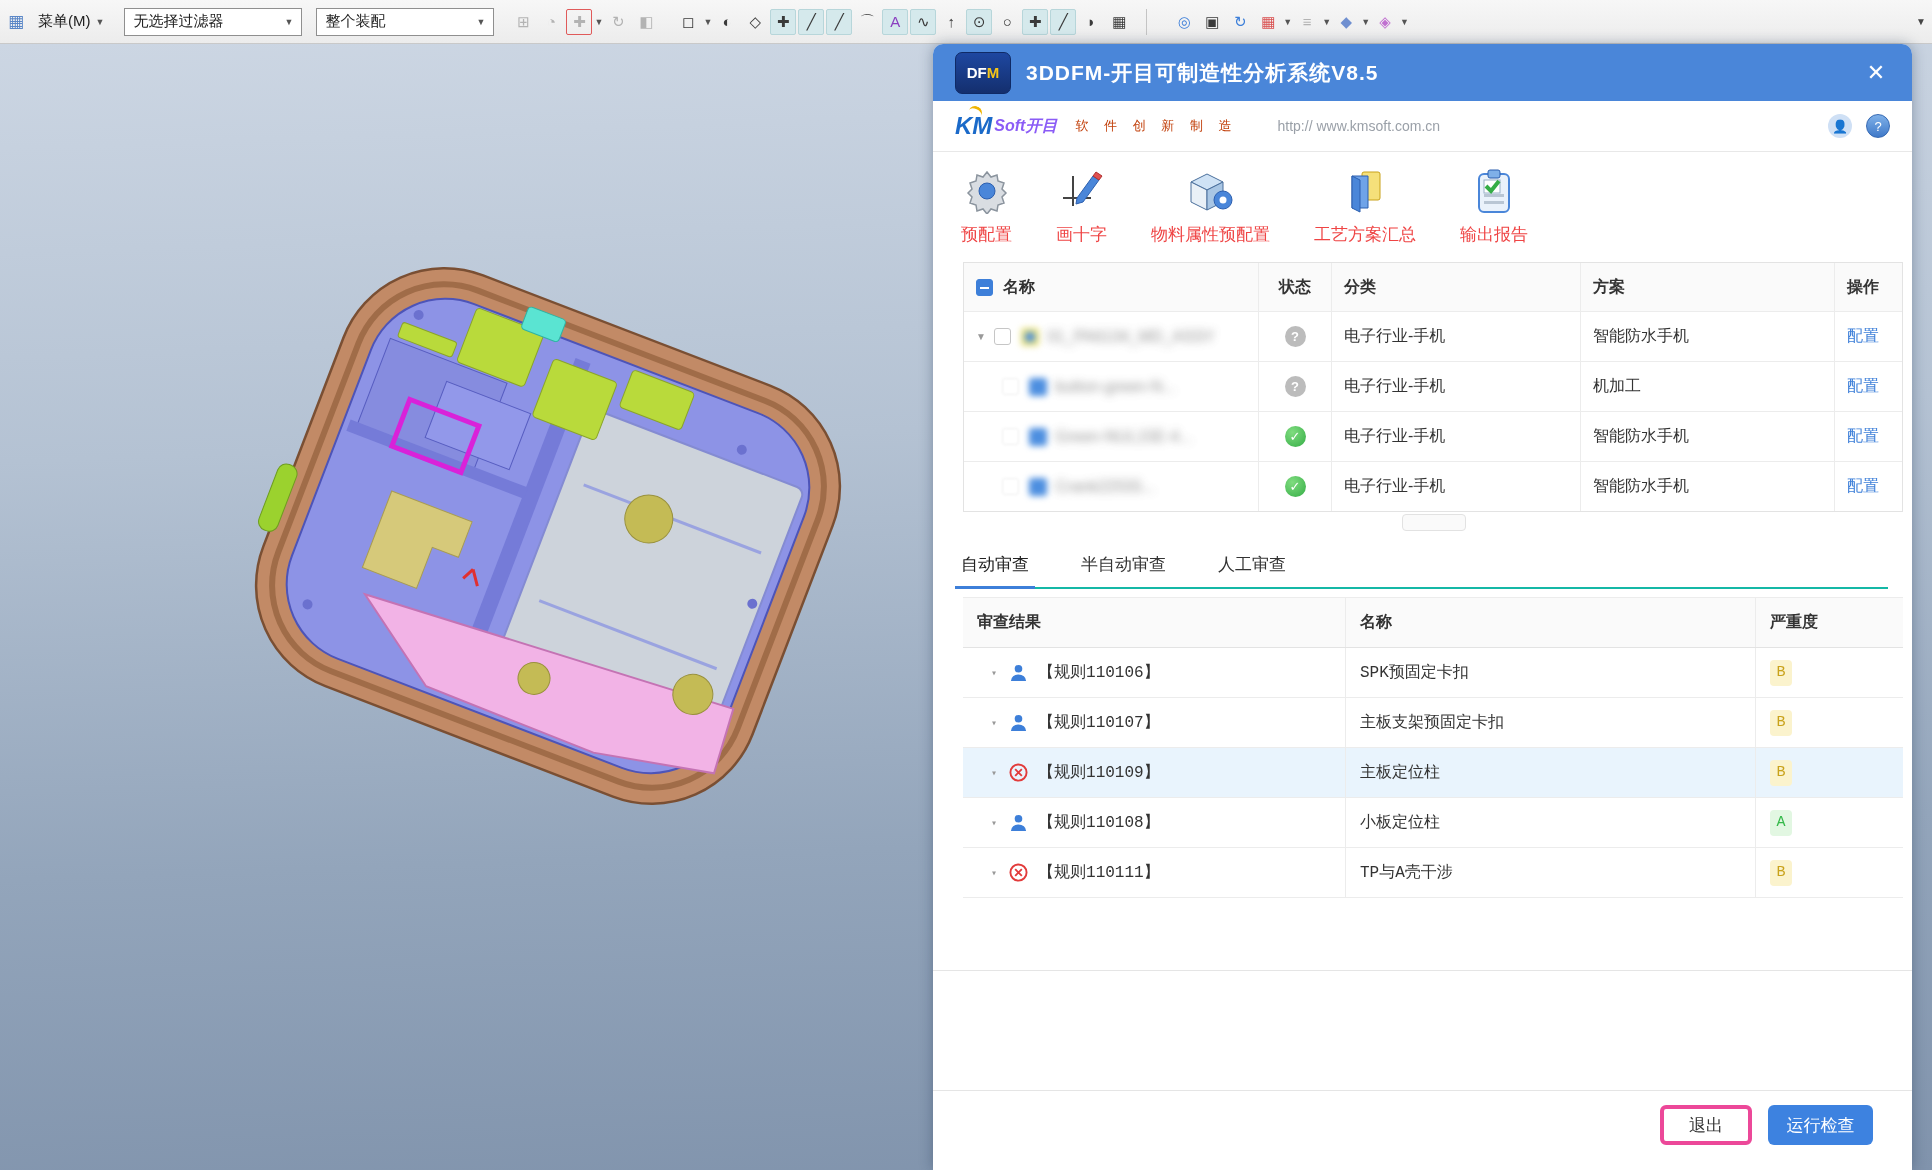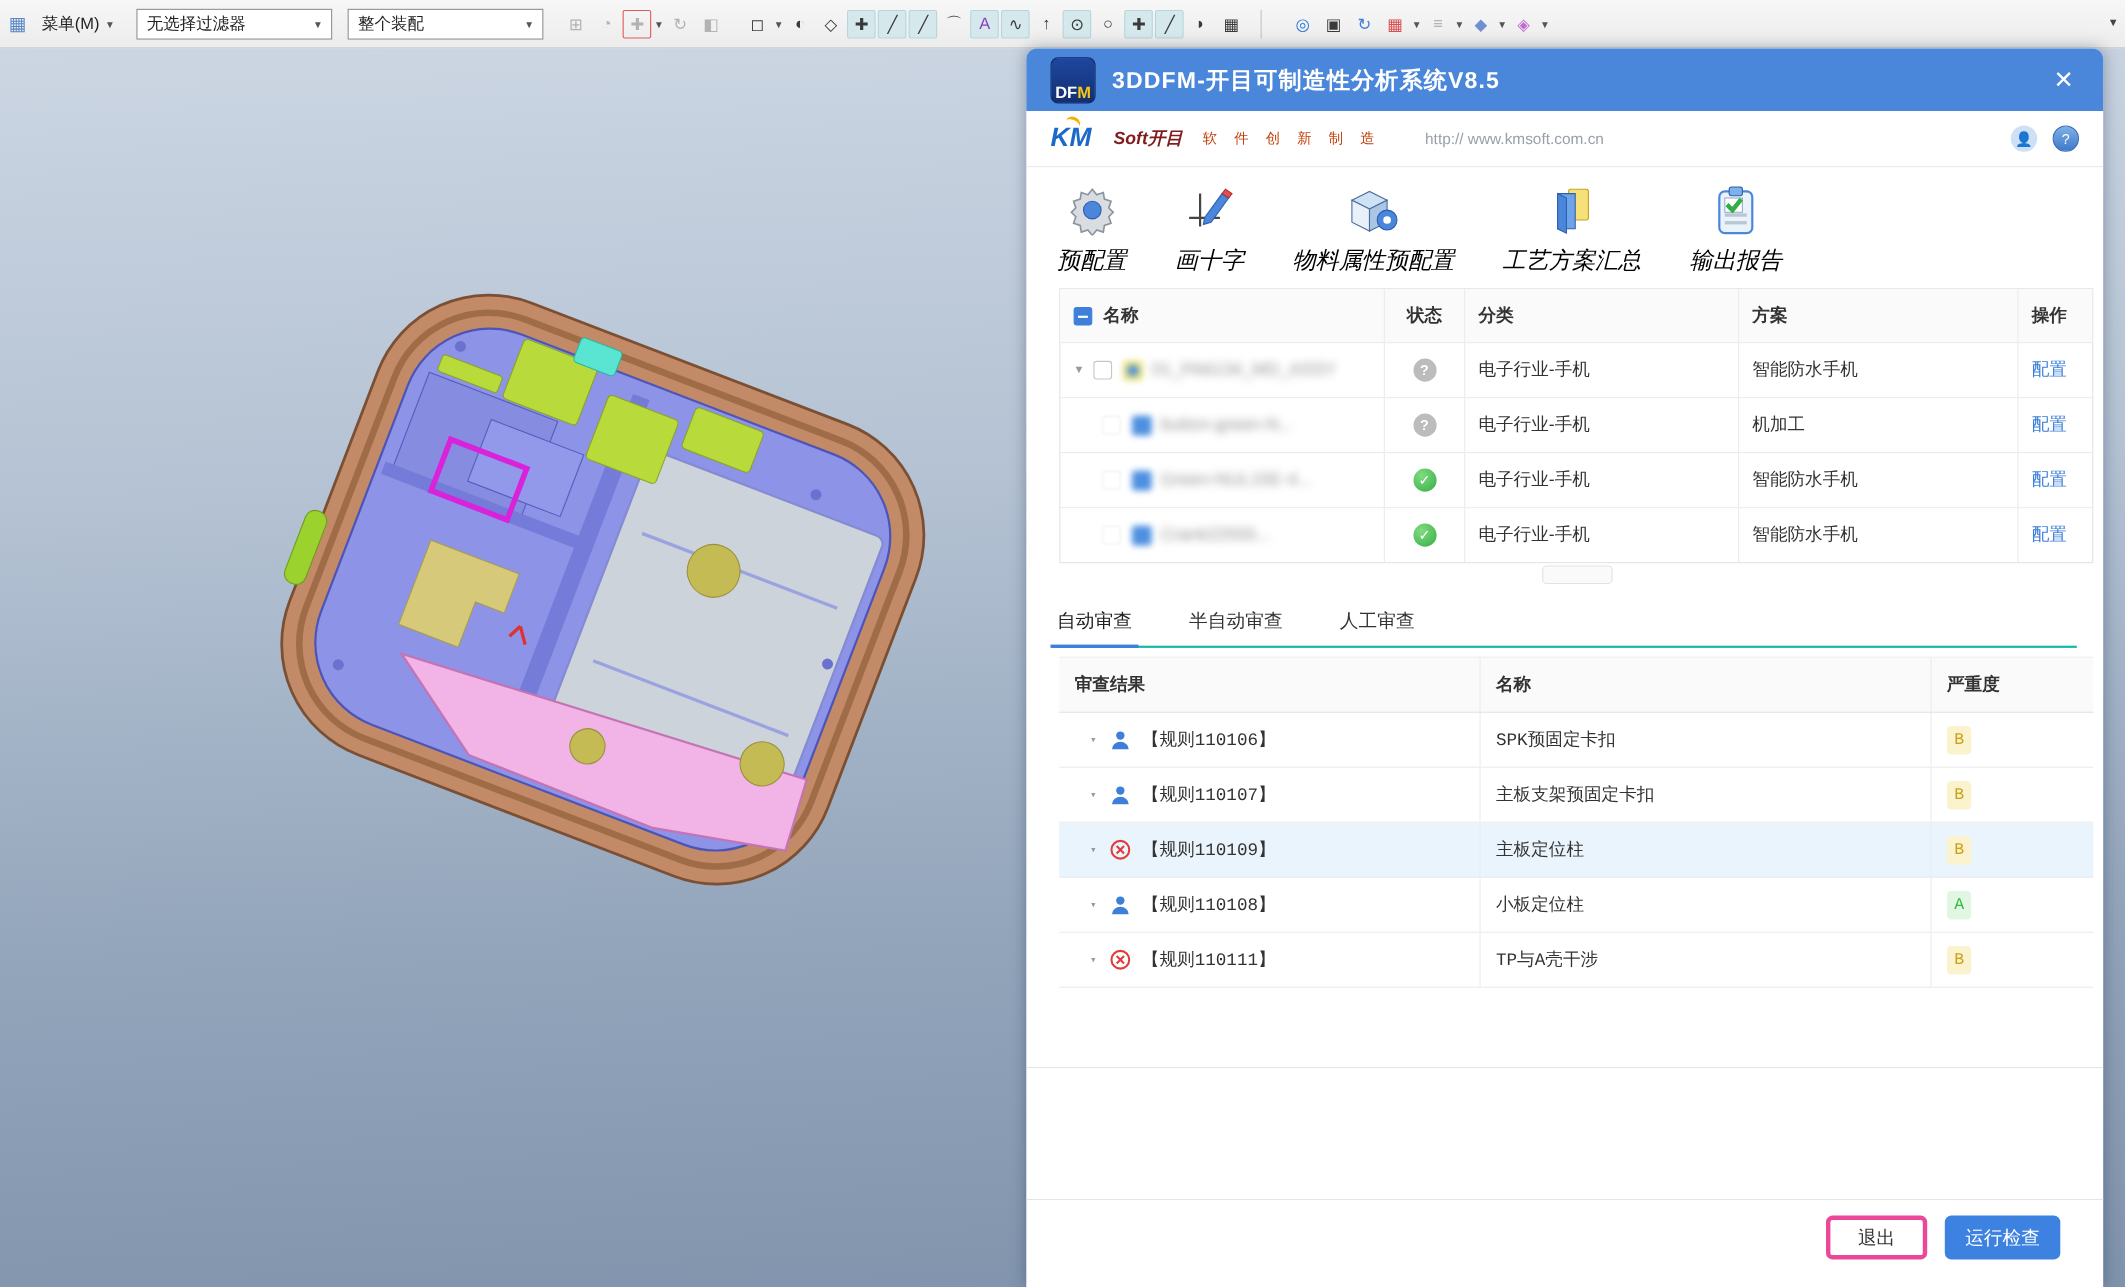--- a/index.html
+++ b/index.html
@@ -28,46 +28,46 @@
 
   
   .viewport { position:absolute; left:0; top:44px; width:1932px; height:1126px;
     background:linear-gradient(178deg,#ccd6e3 0%,#b4c2d3 35%,#93a5bb 70%,#8093ac 100%); }
 
   
   .dialog { position:absolute; left:933px; top:44px; width:979px; height:1126px;
     background:#ffffff; border-radius:10px 10px 0 0; box-shadow:0 0 14px rgba(20,40,70,.35); }
   .titlebar { position:absolute; left:0; top:0; width:100%; height:57px; background:#4a86d9;
     border-radius:10px 10px 0 0; display:flex; align-items:center; padding:0 22px; }
-  .dfm-logo { width:41px; height:42px; background:linear-gradient(#1e47a0,#142f6e); border-radius:7px;
-    display:flex; align-items:flex-end; justify-content:center; font-size:15px; font-weight:bold;
+  .dfm-logo { width:56px; height:42px; background:linear-gradient(#1e47a0,#142f6e); border-radius:7px;
+    display:flex; align-items:center; justify-content:center; font-size:15px; font-weight:bold;
     color:#fff; letter-spacing:0; margin-right:15px; border:1px solid #0f2a66;}
   .dfm-logo b { color:#f5c518; }
   .dlg-title { color:#fff; font-size:21px; font-weight:bold; letter-spacing:1px; }
   .dlg-close { position:absolute; right:22px; top:15px; width:28px; height:28px; color:#fff;
     font-size:22px; line-height:28px; text-align:center; cursor:default; }
 
   .brandbar { position:absolute; left:0; top:57px; width:100%; height:51px;
     border-bottom:1px solid #e8e8e8; display:flex; align-items:center; padding:0 22px; }
   .km-logo { font-style:italic; font-weight:bold; font-size:24px; color:#1b6ac9; position:relative; }
   .km-logo .swoosh { position:absolute; left:13px; top:-6px; width:14px; height:14px;
     border-top:3px solid #f0b400; border-radius:50% 50% 0 0; transform:rotate(24deg); }
-  .km-soft { font-style:italic; font-weight:bold; font-size:16px; color:#7f1d1d; margin-left:20px; }
+  .km-soft { font-style:italic; font-weight:bold; font-size:16px; color:#8b5cf6; margin-left:2px; }
   .km-tag { font-size:13px; color:#c2410c; letter-spacing:6px; margin-left:18px; }
   .km-url { font-size:14px; color:#9aa0a8; margin-left:40px; }
   .brand-icons { margin-left:auto; display:flex; gap:14px; }
   .round-ic { width:24px; height:24px; border-radius:50%; display:flex; align-items:center;
     justify-content:center; font-size:13px; }
   .user-ic { background:#cfe0f5; color:#2c5faf; }
   .help-ic { background:linear-gradient(#7fb0e8,#3f79c9); color:#fff; border:1px solid #3669b3; }
 
   .bigicons { position:absolute; left:28px; top:118px; display:flex; gap:44px; }
   .bigicon { display:flex; flex-direction:column; align-items:center; gap:9px; }
   .bigicon .glyph { height:52px; display:flex; align-items:flex-end; }
-  .bigicon .lbl { font-size:21px; color:#000000;font-style:italic; }
+  .bigicon .lbl { font-size:17px; color:#ef4444; }
 
   
   .ptable { position:absolute; left:30px; top:218px; width:940px;
     border:1px solid #e3e3e3; border-bottom:1px solid #e3e3e3; font-size:16px; color:#333; }
   .prow { display:flex; height:50px; align-items:center; border-top:1px solid #ececec; }
   .prow.head { height:48px; background:#fafafa; border-top:none; font-weight:bold; color:#333; }
   .pc { padding:0 12px; display:flex; align-items:center; height:100%; border-right:1px solid #ececec; }
   .pc:last-child { border-right:none; }
   .c-name { width:295px; } .c-status { width:73px; justify-content:center; }
   .c-cat { width:249px; } .c-plan { width:254px; } .c-op { width:67px; }

